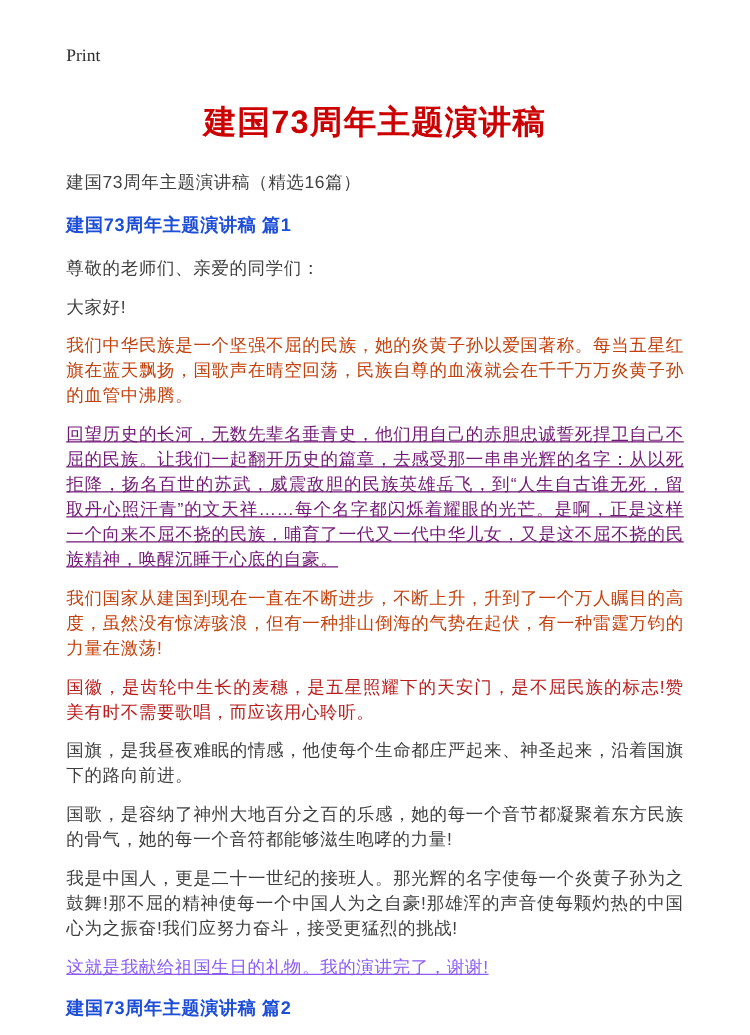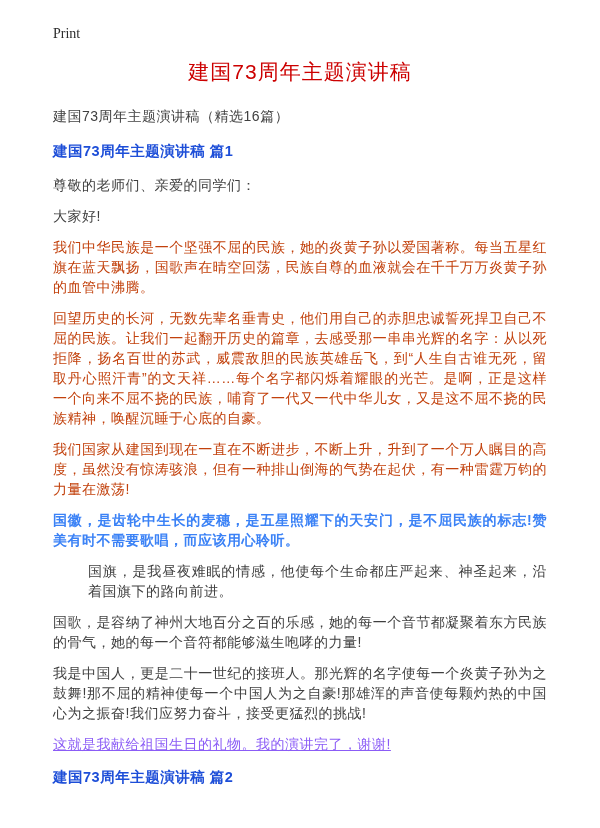--- a/index.html
+++ b/index.html
@@ -1,37 +1,37 @@
 <!DOCTYPE html>
 <html lang="zh"><head>
 <meta charset="utf-8">
 <style>
   * { margin: 0; padding: 0; box-sizing: border-box; }
   html, body { width: 600px; height: 828px; background: #ffffff; overflow: hidden; }
   body { font-family: "Liberation Sans", "DejaVu Sans", sans-serif; }
   .page {
     width: 600px; height: 600px;
-    padding: 24px 53px 0 53px;
+    padding: 36px 53px 0 53px;
     background: #ffffff;
   }
   .print-link {
     display: inline-block;
     font-family: "Liberation Serif", "DejaVu Serif", serif;
     font-size: 14px;
     color: #2b2b2b;
     margin-bottom: 16px;
     cursor: pointer;
     background: none; border: none;
   }
   .article-title {
     text-align: center;
-    font-size: 21px;
-    font-weight: normal;
+    font-size: 26px;
+    font-weight: bold;
     letter-spacing: 1px;
-    margin: 0 0 22px 0;
+    margin: 10px 0 22px 0;
   }
   .article-subtitle {
     font-size: 14px;
     color: #3f3f3f;
     margin-bottom: 16px;
     letter-spacing: 0.5px;
   }
   .section-heading {
     font-size: 14.5px;
     font-weight: bold;
@@ -57,23 +57,23 @@
 
   <h1 class="article-title" style="color: rgb(204, 0, 0);">建国73周年主题演讲稿</h1>
 
   <div class="article-subtitle">建国73周年主题演讲稿（精选16篇）</div>
 
   <h2 class="section-heading">建国73周年主题演讲稿 篇1</h2>
 
   <p class="para" style="color: rgb(63, 63, 63);">尊敬的老师们、亲爱的同学们：</p>
   <p class="para" style="color: rgb(63, 63, 63);">大家好!</p>
   <p class="para" style="color: #c2410c;">我们中华民族是一个坚强不屈的民族，她的炎黄子孙以爱国著称。每当五星红旗在蓝天飘扬，国歌声在晴空回荡，民族自尊的血液就会在千千万万炎黄子孙的血管中沸腾。</p>
-  <p class="para" style="color: #c2410c;">回望历史的长河，无数先辈名垂青史，他们用自己的赤胆忠诚誓死捍卫自己不屈的民族。让我们一起翻开历史的篇章，去感受那一串串光辉的名字：从以死拒降，扬名百世的苏武，威震敌胆的民族英雄岳飞，到“人生自古谁无死，留取丹心照汗青”的文天祥……每个名字都闪烁着耀眼的光芒。是啊，正是这样一个向来不屈不挠的民族，哺育了一代又一代中华儿女，又是这不屈不挠的民族精神，唤醒沉睡于心底的自豪。</p>
+  <p class="para" style="color: #701a75; text-decoration: underline;">回望历史的长河，无数先辈名垂青史，他们用自己的赤胆忠诚誓死捍卫自己不屈的民族。让我们一起翻开历史的篇章，去感受那一串串光辉的名字：从以死拒降，扬名百世的苏武，威震敌胆的民族英雄岳飞，到“人生自古谁无死，留取丹心照汗青”的文天祥……每个名字都闪烁着耀眼的光芒。是啊，正是这样一个向来不屈不挠的民族，哺育了一代又一代中华儿女，又是这不屈不挠的民族精神，唤醒沉睡于心底的自豪。</p>
   <p class="para" style="color: #c2410c;">我们国家从建国到现在一直在不断进步，不断上升，升到了一个万人瞩目的高度，虽然没有惊涛骇浪，但有一种排山倒海的气势在起伏，有一种雷霆万钧的力量在激荡!</p>
-  <p class="para" style="color: #3b82f6; font-weight: bold;">国徽，是齿轮中生长的麦穗，是五星照耀下的天安门，是不屈民族的标志!赞美有时不需要歌唱，而应该用心聆听。</p>
-  <p class="para" style="color: rgb(63, 63, 63); margin-left: 35px;">国旗，是我昼夜难眠的情感，他使每个生命都庄严起来、神圣起来，沿着国旗下的路向前进。</p>
+  <p class="para" style="color: #b91c1c;">国徽，是齿轮中生长的麦穗，是五星照耀下的天安门，是不屈民族的标志!赞美有时不需要歌唱，而应该用心聆听。</p>
+  <p class="para" style="color: rgb(63, 63, 63);">国旗，是我昼夜难眠的情感，他使每个生命都庄严起来、神圣起来，沿着国旗下的路向前进。</p>
   <p class="para" style="color: rgb(63, 63, 63);">国歌，是容纳了神州大地百分之百的乐感，她的每一个音节都凝聚着东方民族的骨气，她的每一个音符都能够滋生咆哮的力量!</p>
   <p class="para" style="color: rgb(63, 63, 63);">我是中国人，更是二十一世纪的接班人。那光辉的名字使每一个炎黄子孙为之鼓舞!那不屈的精神使每一个中国人为之自豪!那雄浑的声音使每颗灼热的中国心为之振奋!我们应努力奋斗，接受更猛烈的挑战!</p>
   <p class="para" style="color: #8b5cf6; text-decoration: underline;">这就是我献给祖国生日的礼物。我的演讲完了，谢谢!</p>
 
   <h2 class="section-heading">建国73周年主题演讲稿 篇2</h2>
 
 </div>
 
 </body></html>

